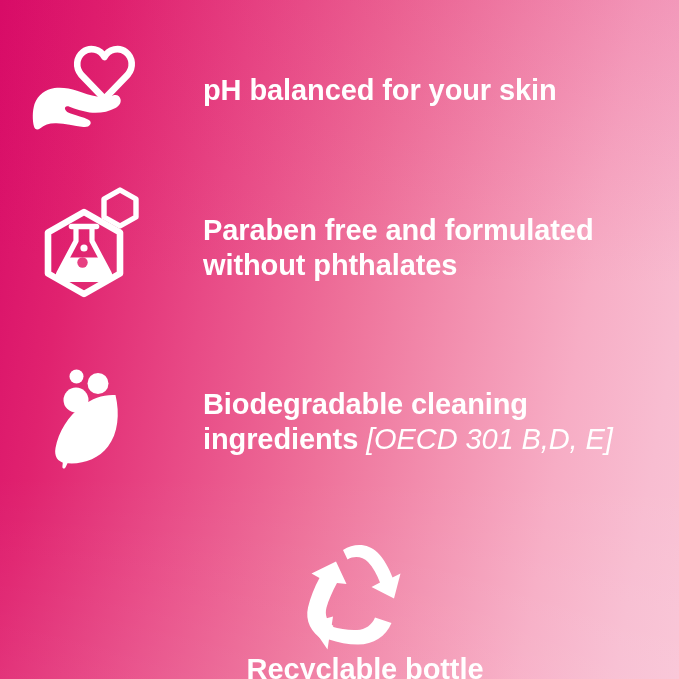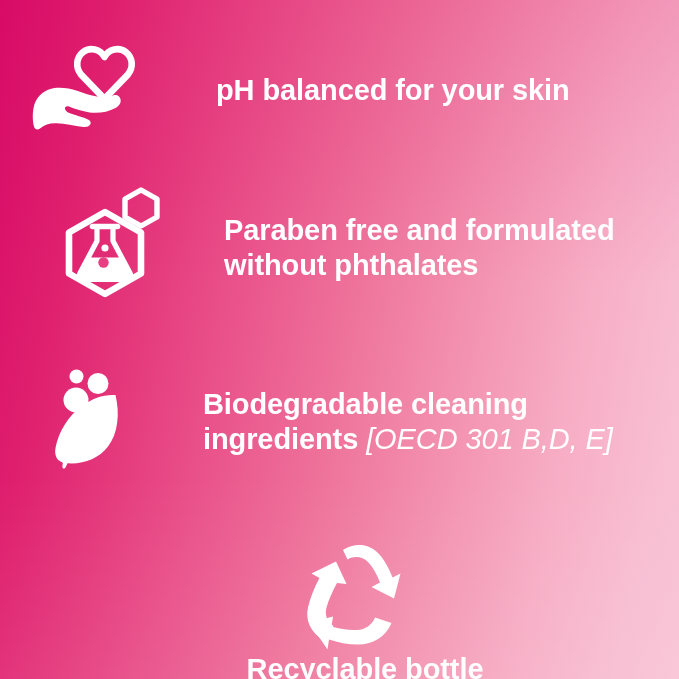--- a/index.html
+++ b/index.html
@@ -79,22 +79,22 @@
     letter-spacing: -0.1px;
     text-rendering: optimizeLegibility;
   }
 
   .feature-text .normal {
     font-weight: normal;
     font-style: italic;
   }
 
   
-  #row-ph-balanced      { top: 30px;  height: 120px; gap: 13px; }
-  #row-paraben-free     { top: 178px; height: 140px; padding-left: 21px; }
+  #row-ph-balanced      { top: 30px;  height: 120px; }
+  #row-paraben-free     { top: 178px; height: 140px; }
   #row-biodegradable    { top: 352px; height: 140px; }
   #row-recyclable       { top: 540px; height: 130px; flex-direction: column; }
 
   #row-ph-balanced   .feature-text { font-size: 29px; }
   #row-paraben-free  .feature-text { font-size: 29px; }
   #row-biodegradable .feature-text { font-size: 29px; }
   #row-recyclable    .feature-text { font-size: 29px; }
 </style>
 </head>
 <body>

